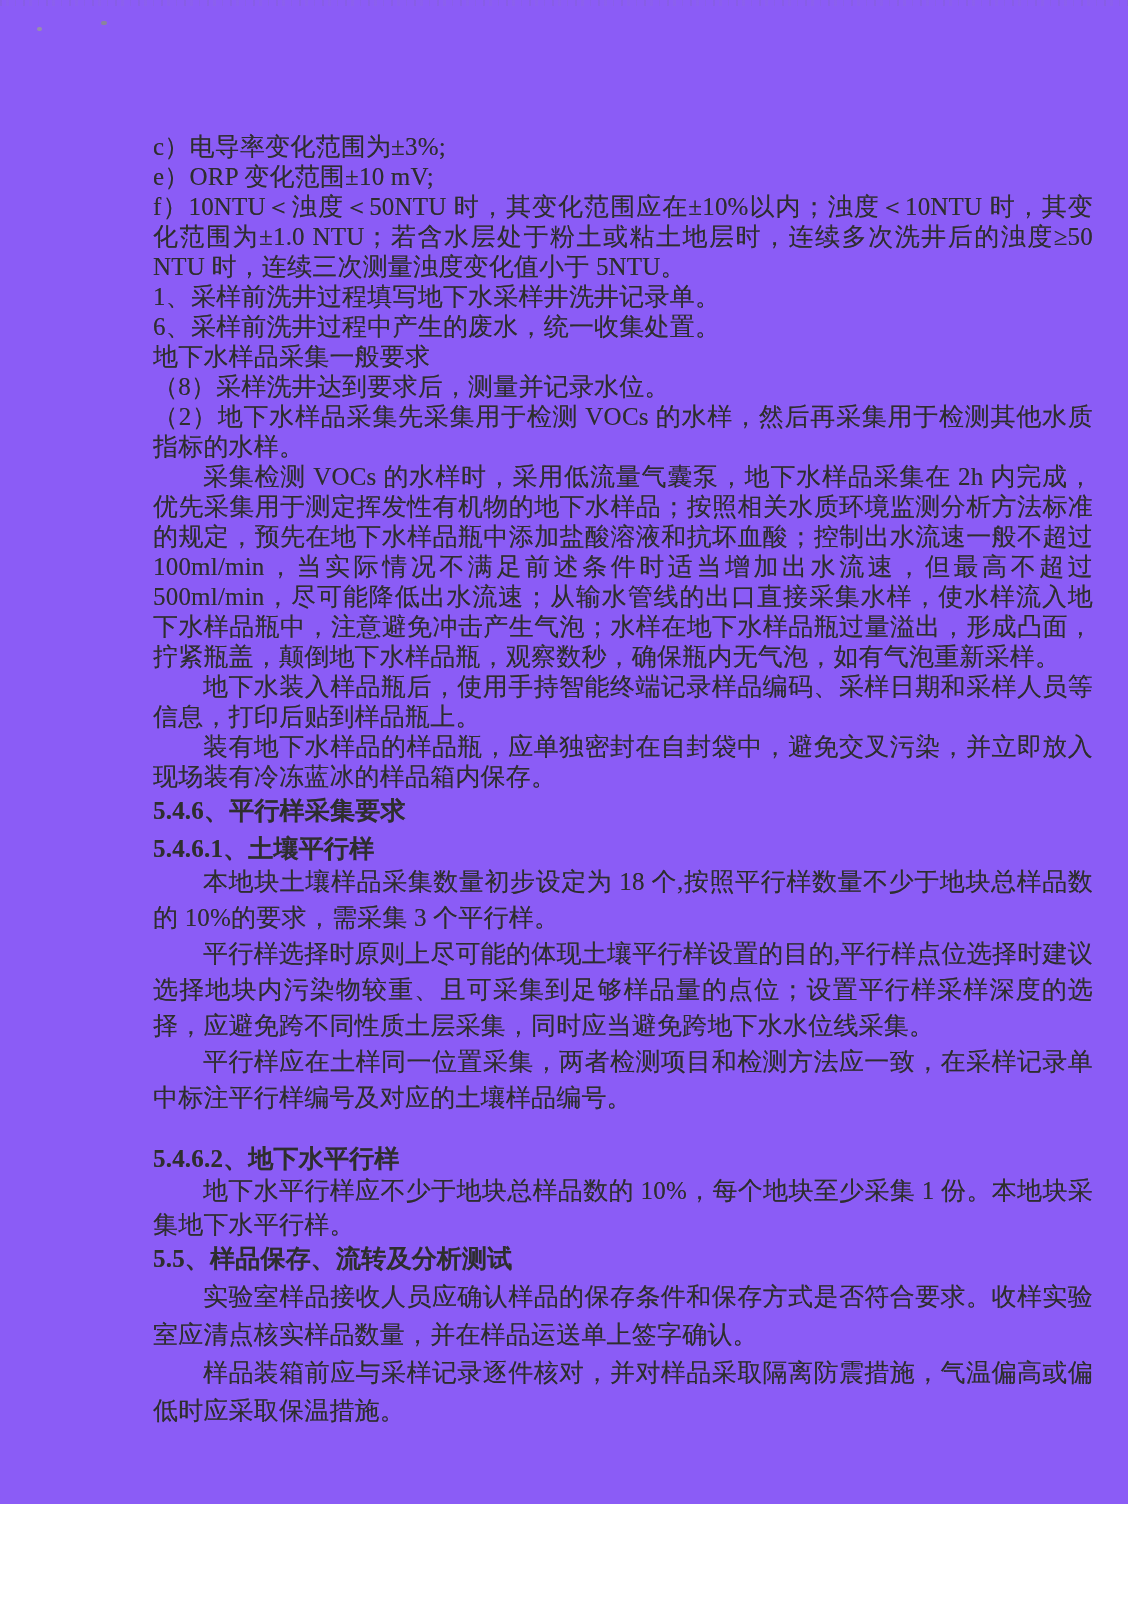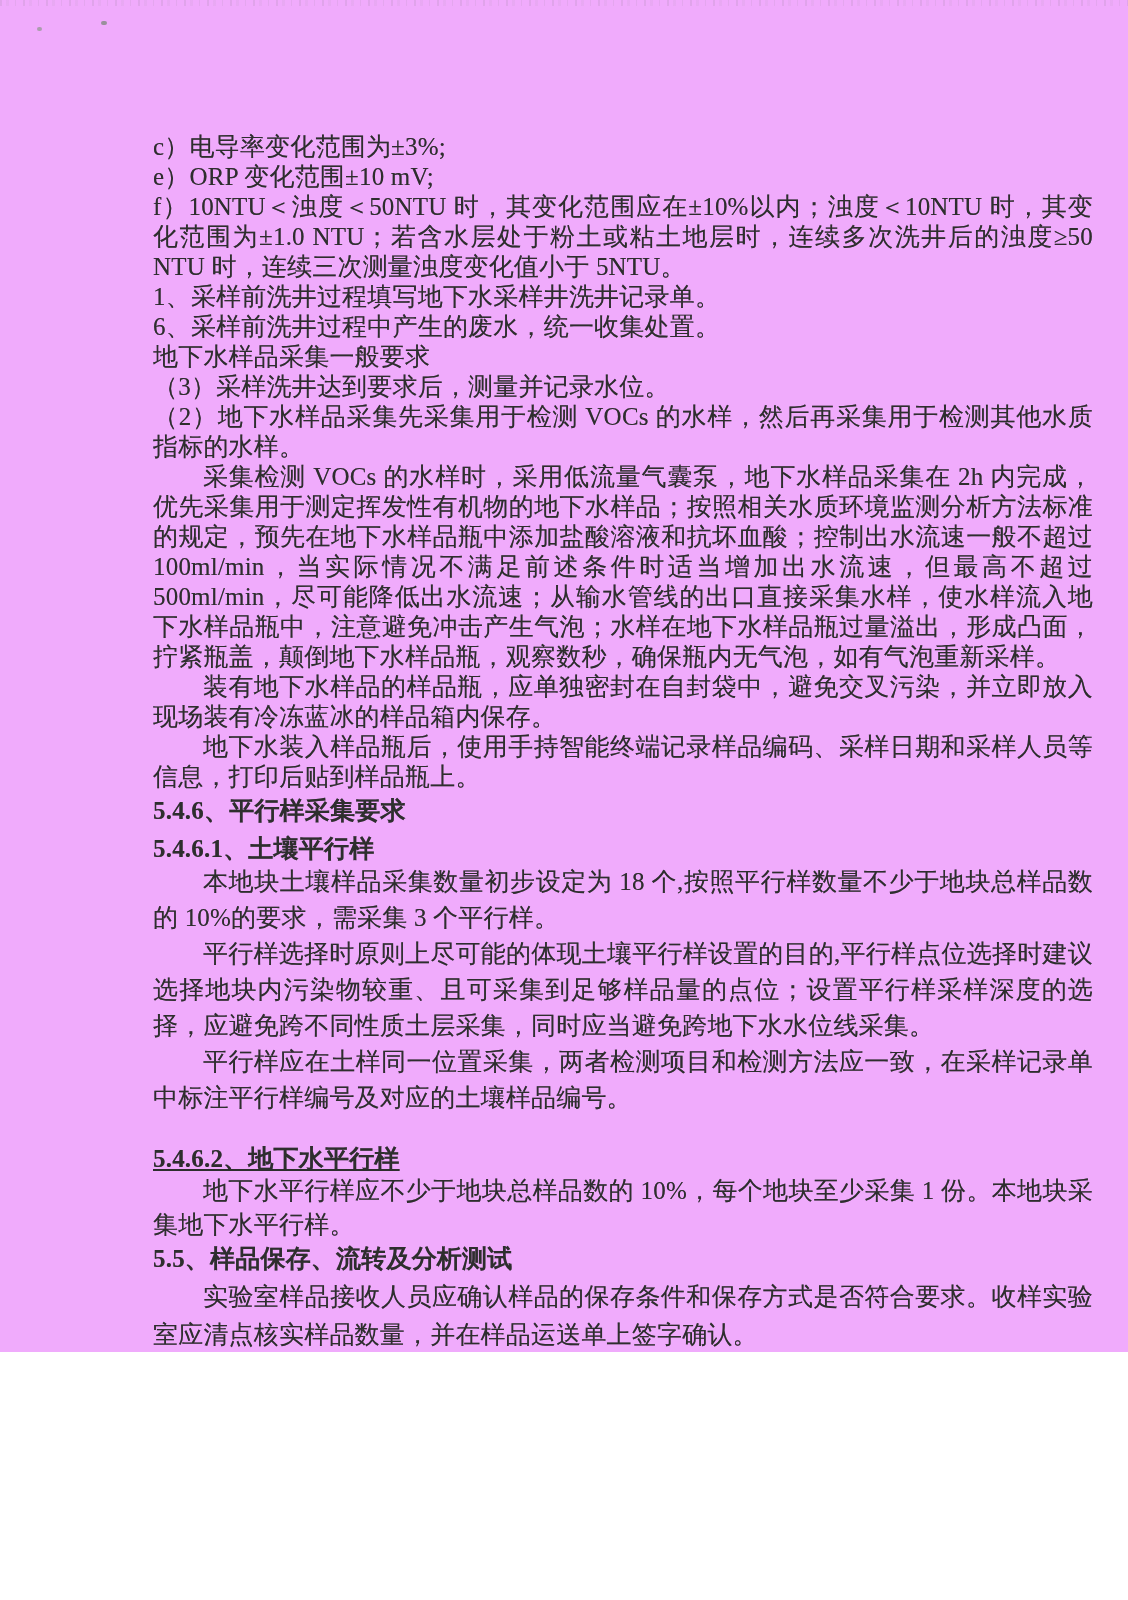--- a/index.html
+++ b/index.html
@@ -3,22 +3,22 @@
 <meta charset="utf-8">
 <style>
   html, body {
     margin: 0;
     padding: 0;
     background: #ffffff;
   }
   .page {
     position: relative;
     width: 1128px;
-    height: 1352px;
-    background: #f0abfc;
+    height: 1504px;
+    background: #8b5cf6;
     overflow: hidden;
     font-family: "Liberation Serif", "DejaVu Serif", serif;
     color: #2e2e2e;
   }
   
   .scan-noise-top {
     position: absolute;
     top: 0; left: 0; right: 0;
     height: 6px;
     background:
@@ -70,46 +70,46 @@
 
   .line-a  { line-height: 30px; }                      
   .para-a  { line-height: 30px; text-indent: 2em; }    
   .para-b  { line-height: 36px; text-indent: 2em; }    
   .para-b2 { line-height: 34px; text-indent: 2em; }    
   .para-c  { line-height: 38px; text-indent: 2em; }    
 
   .hd { font-weight: bold; line-height: 30px; }
   .hd-546   { margin-top: 4px !important; }
   .hd-5461  { margin-top: 8px !important; }
-  .hd-5462  { margin-top: 28px !important; text-decoration: underline; }
+  .hd-5462  { margin-top: 28px !important; }
   .hd-55    { margin-top: 2px !important; }
   .para-c.last { margin-top: 4px !important; }
 </style>
 </head>
 <body>
 
 <div class="page">
 
   <div class="scan-noise-top"></div>
   <div class="speck-1"></div>
   <div class="speck-2"></div>
 
   <div class="doc">
     <div class="line-a">c）电导率变化范围为±3%;</div>
     <div class="line-a">e）ORP 变化范围±10 mV;</div>
     <div class="line-a">f）10NTU＜浊度＜50NTU 时，其变化范围应在±10%以内；浊度＜10NTU 时，其变化范围为±1.0 NTU；若含水层处于粉土或粘土地层时，连续多次洗井后的浊度≥50 NTU 时，连续三次测量浊度变化值小于 5NTU。</div>
     <div class="line-a">1、采样前洗井过程填写地下水采样井洗井记录单。</div>
     <div class="line-a">6、采样前洗井过程中产生的废水，统一收集处置。</div>
     <div class="line-a">地下水样品采集一般要求</div>
-    <div class="line-a">（3）采样洗井达到要求后，测量并记录水位。</div>
+    <div class="line-a">（8）采样洗井达到要求后，测量并记录水位。</div>
     <div class="line-a">（2）地下水样品采集先采集用于检测 VOCs 的水样，然后再采集用于检测其他水质指标的水样。</div>
 
     <div class="para-a">采集检测 VOCs 的水样时，采用低流量气囊泵，地下水样品采集在 2h 内完成，优先采集用于测定挥发性有机物的地下水样品；按照相关水质环境监测分析方法标准的规定，预先在地下水样品瓶中添加盐酸溶液和抗坏血酸；控制出水流速一般不超过 100ml/min，当实际情况不满足前述条件时适当增加出水流速，但最高不超过 500ml/min，尽可能降低出水流速；从输水管线的出口直接采集水样，使水样流入地下水样品瓶中，注意避免冲击产生气泡；水样在地下水样品瓶过量溢出，形成凸面，拧紧瓶盖，颠倒地下水样品瓶，观察数秒，确保瓶内无气泡，如有气泡重新采样。</div>
+    <div class="para-a">地下水装入样品瓶后，使用手持智能终端记录样品编码、采样日期和采样人员等信息，打印后贴到样品瓶上。</div>
     <div class="para-a">装有地下水样品的样品瓶，应单独密封在自封袋中，避免交叉污染，并立即放入现场装有冷冻蓝冰的样品箱内保存。</div>
-    <div class="para-a">地下水装入样品瓶后，使用手持智能终端记录样品编码、采样日期和采样人员等信息，打印后贴到样品瓶上。</div>
 
     <div class="hd hd-546">5.4.6、平行样采集要求</div>
     <div class="hd hd-5461">5.4.6.1、土壤平行样</div>
 
     <div class="para-b">本地块土壤样品采集数量初步设定为 18 个,按照平行样数量不少于地块总样品数的 10%的要求，需采集 3 个平行样。</div>
     <div class="para-b">平行样选择时原则上尽可能的体现土壤平行样设置的目的,平行样点位选择时建议选择地块内污染物较重、且可采集到足够样品量的点位；设置平行样采样深度的选择，应避免跨不同性质土层采集，同时应当避免跨地下水水位线采集。</div>
     <div class="para-b">平行样应在土样同一位置采集，两者检测项目和检测方法应一致，在采样记录单中标注平行样编号及对应的土壤样品编号。</div>
 
     <div class="hd hd-5462">5.4.6.2、地下水平行样</div>
 

